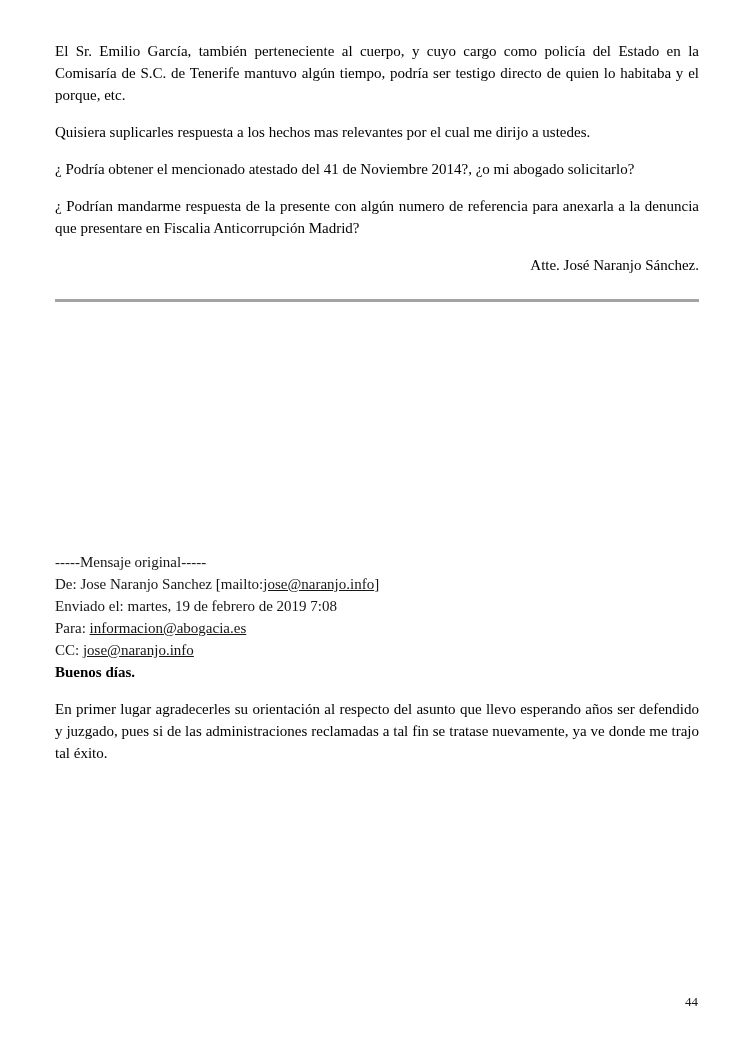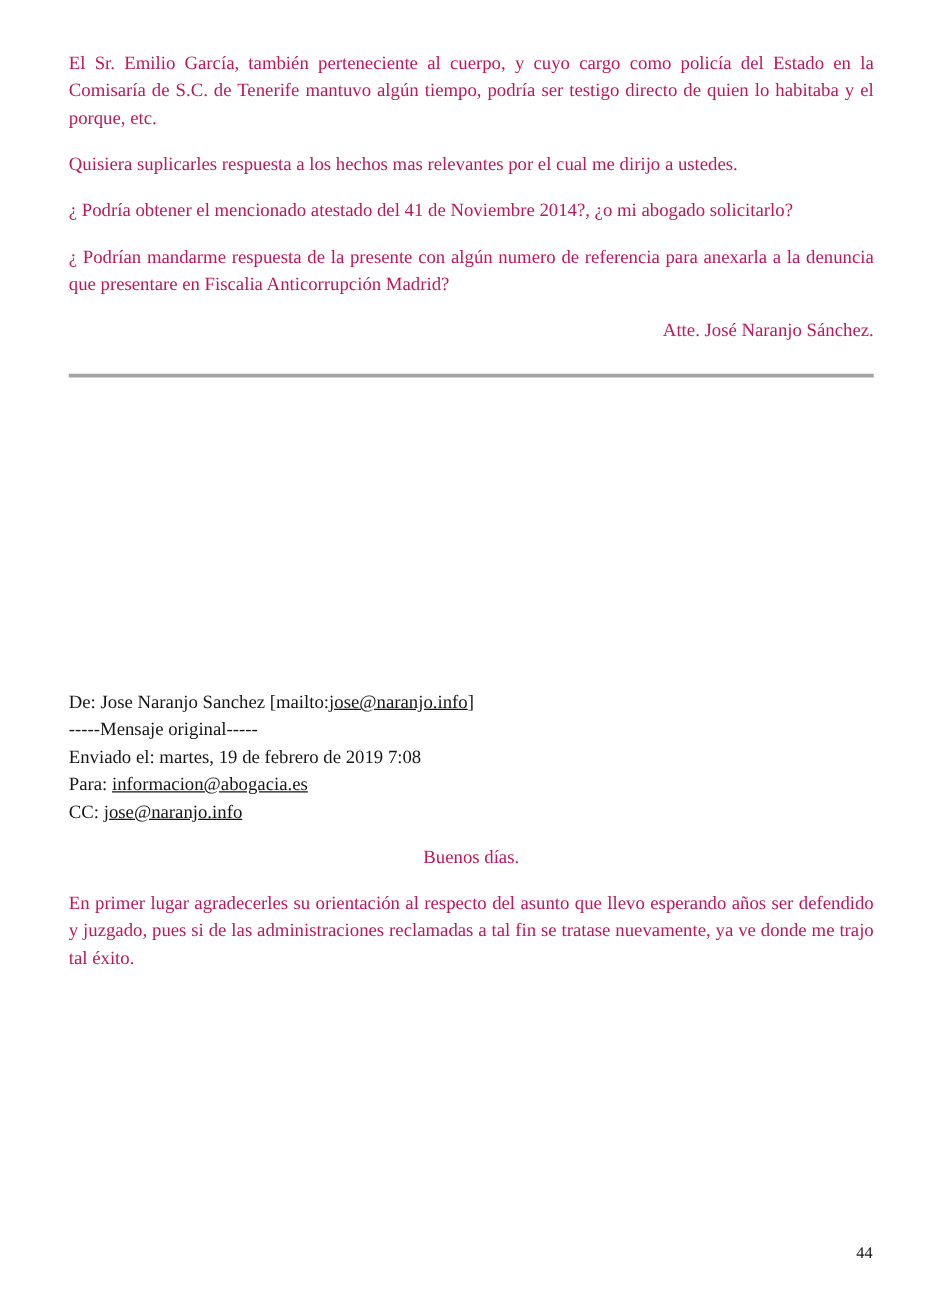--- a/index.html
+++ b/index.html
@@ -21,21 +21,21 @@
     position: absolute;
     left: 55px;
     top: 40px;
     width: 644px;
   }
   .para {
     font-size: 15px;
     line-height: 22px;
     text-align: justify;
     margin-bottom: 15px;
-    color: #be185d;
+    color: #000000;
   }
   .para.atte {
     text-indent: 5px;
     text-align: right;
     margin-bottom: 0;
   }
   .divider {
     border: none;
     border-top: 3px solid #a3a3a3;
     margin-top: 23px;
@@ -50,22 +50,22 @@
     line-height: 22px;
     text-align: left;
     margin: 0;
   }
   .mail-link {
     color: inherit;
     text-decoration: underline;
     cursor: pointer;
   }
   .greeting {
-    margin-top: 14px;
-    text-align: center;
+    text-align: left;
+    font-weight: bold;
   }
   .page-number {
     position: absolute;
     right: 46px;
     bottom: 44px;
     font-size: 13px;
     line-height: 15px;
     color: #161616;
   }
 </style>
@@ -79,22 +79,22 @@
     <p class="para">Quisiera suplicarles respuesta a los hechos mas relevantes por el cual me dirijo a ustedes.</p>
     <p class="para">¿ Podría obtener el mencionado atestado del 41 de Noviembre 2014?, ¿o mi abogado solicitarlo?</p>
     <p class="para">¿ Podrían mandarme respuesta de la presente con algún numero de referencia para anexarla a la denuncia que presentare en Fiscalia Anticorrupción Madrid?</p>
     <p class="para atte">Atte. José Naranjo Sánchez.</p>
 
     <hr class="divider">
 
     <div class="spacer"></div>
 
     <div class="mail-header">
+      <p class="hline">-----Mensaje original-----</p>
       <p class="hline"><span>De: Jose Naranjo Sanchez [mailto:</span><a class="mail-link">jose@naranjo.info</a><span>]</span></p>
-      <p class="hline">-----Mensaje original-----</p>
       <p class="hline">Enviado el: martes, 19 de febrero de 2019 7:08</p>
       <p class="hline"><span>Para: </span><a class="mail-link">informacion@abogacia.es</a></p>
       <p class="hline"><span>CC: </span><a class="mail-link">jose@naranjo.info</a></p>
     </div>
 
     <p class="para greeting">Buenos días.</p>
     <p class="para">En primer lugar agradecerles su orientación al respecto del asunto que llevo esperando años ser defendido y juzgado, pues si de las administraciones reclamadas a tal fin se tratase nuevamente, ya ve donde me trajo tal éxito.</p>
 
   </div>
 

